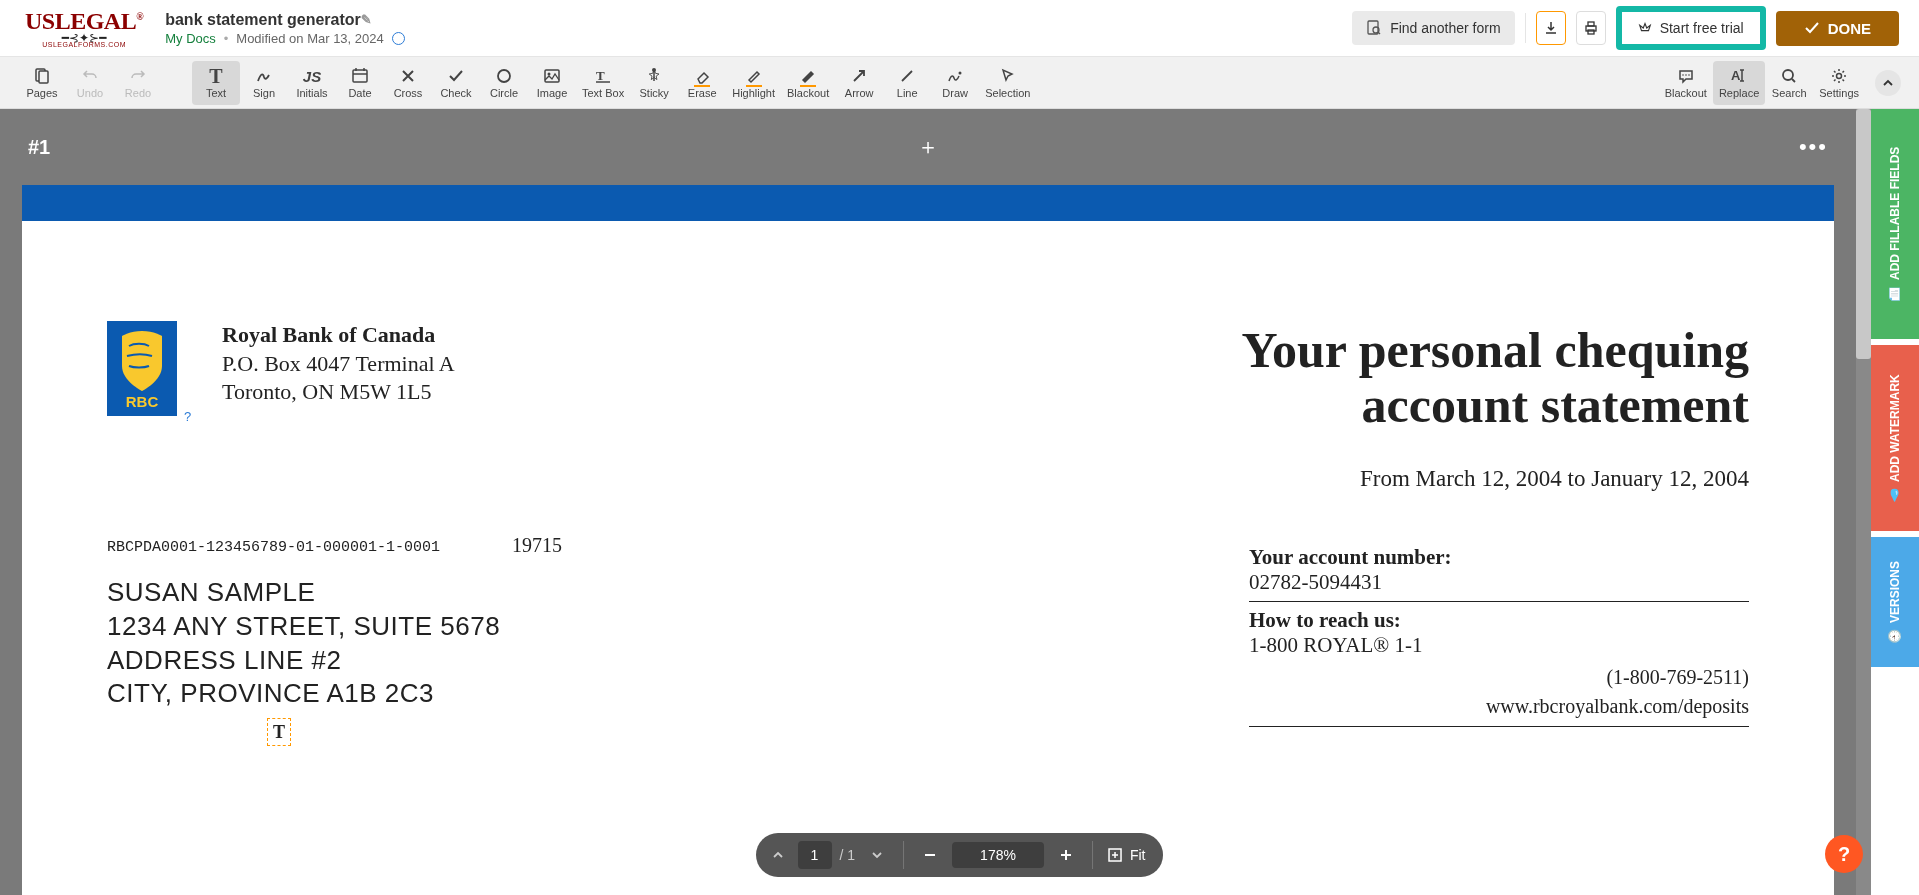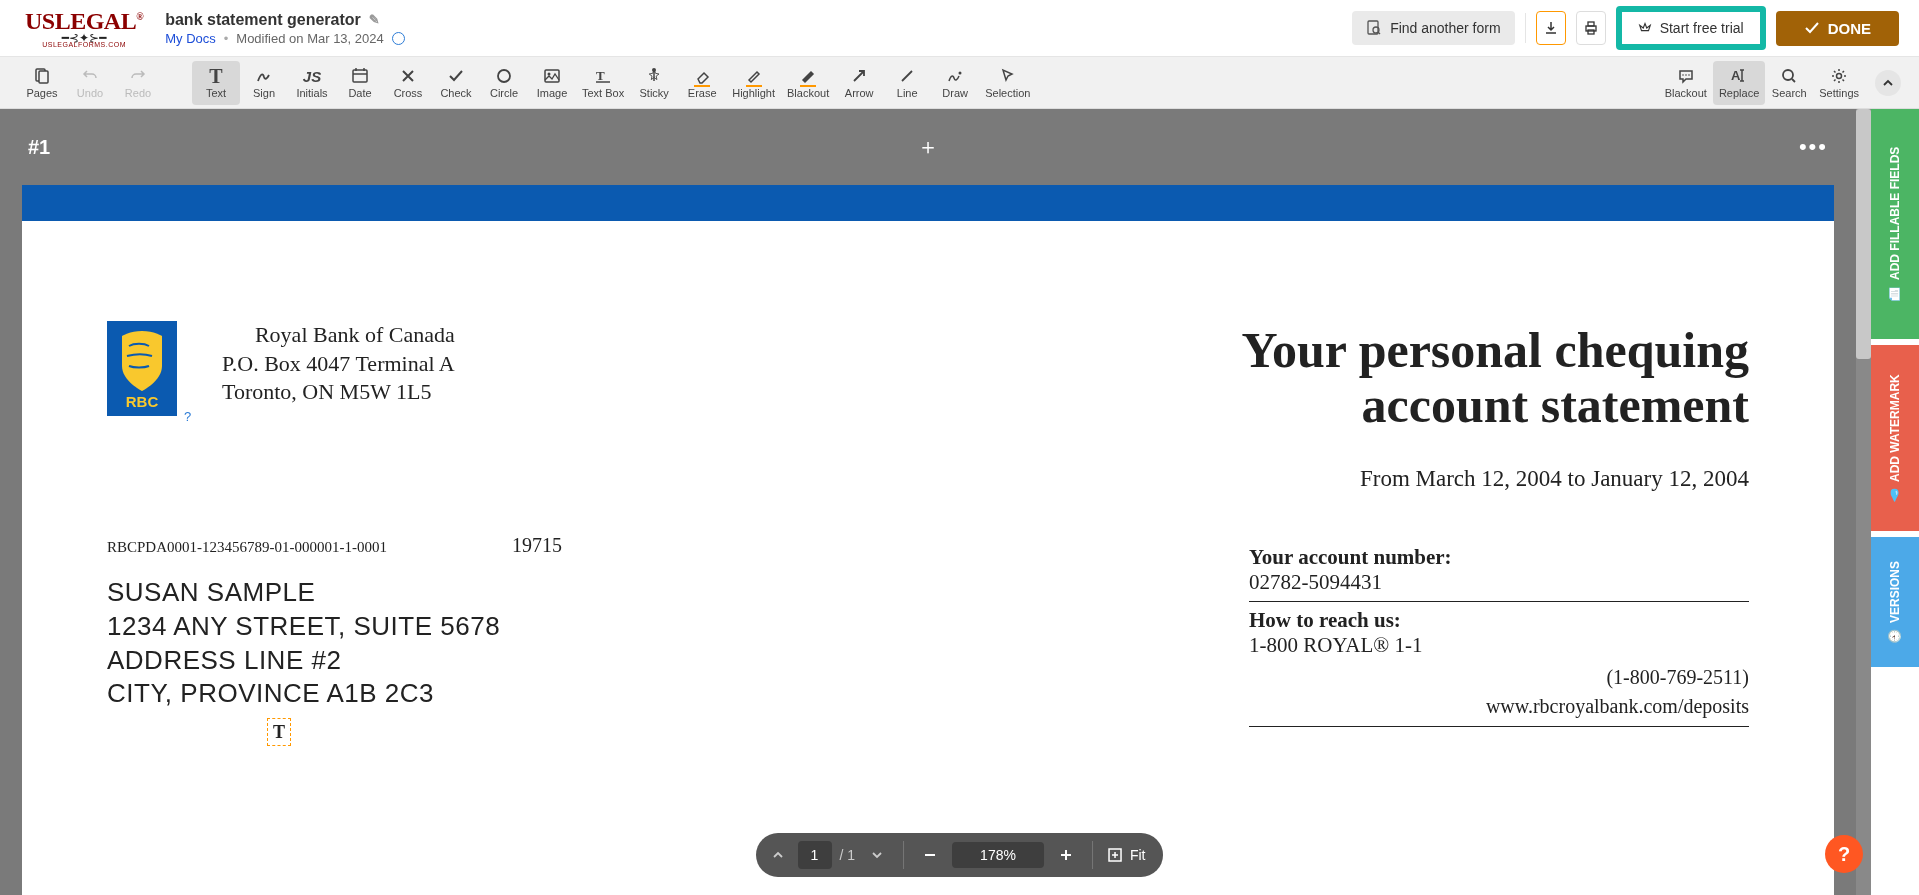--- a/index.html
+++ b/index.html
@@ -4,24 +4,24 @@
 <style>
 * { margin: 0; padding: 0; box-sizing: border-box; }
 body { font-family: -apple-system, BlinkMacSystemFont, "Segoe UI", Arial, sans-serif; background: #fff; overflow: hidden; width: 1919px; height: 895px; position: relative; }
 
 .header { display: flex; align-items: center; height: 57px; padding: 0 20px 0 25px; border-bottom: 1px solid #e5e5e5; }
 .logo { font-family: Georgia, serif; font-size: 24px; font-weight: bold; color: #8b0000; letter-spacing: -0.5px; position: relative; }
 .logo sup { font-size: 10px; color: #8b0000; }
 .logo-sub { font-size: 7px; color: #8b0000; letter-spacing: 0.5px; display:block; text-align:center; }
 .logo-wings { text-align: center; font-size: 12px; color: #222; line-height: 6px; }
 .title-area { margin-left: 22px; }
-.doc-title { font-size: 16px; font-weight: 600; color: #333; display: flex; align-items: center; gap: 8px; }
+.doc-title { font-size: 16px; font-weight: 600; color: #333; display: flex; align-items: center; }
 .edit-icon { color: #999; font-size: 13px; }
 .meta-row { font-size: 13px; color: #666; display: flex; align-items: center; gap: 8px; margin-top: 2px; }
-.my-docs { color: #1d4ed8; }
+.my-docs { color: #15803d; }
 .dot { color: #aaa; }
 .clock-icon { width:13px; height:13px; border:1.5px solid #2d7cd6; border-radius:50%; display:inline-block; position:relative; }
 
 .header-actions { margin-left: auto; display: flex; align-items: center; gap: 10px; }
 .btn-find { background: #eaeaea; border: none; border-radius: 4px; padding: 9px 14px; font-size: 14px; color: #333; display: flex; align-items: center; gap: 8px; cursor: pointer; }
 .btn-icon { width: 30px; height: 34px; border: 1px solid #ff9800; border-radius: 4px; background: #fff; display: flex; align-items: center; justify-content: center; cursor: pointer; color: #333; }
 .btn-icon.no-border { border-color: #ddd; }
 .btn-trial { background: #fff; border: 6px solid #14b8a6; border-radius: 4px; padding: 8px 16px; font-size: 14px; color: #333; display: flex; align-items: center; gap: 8px; cursor: pointer; }
 .btn-done { background: #a16207; border: none; border-radius: 4px; padding: 9px 28px; font-size: 15px; font-weight: 600; color: #fff; display: flex; align-items: center; gap: 8px; cursor: pointer; }
 .divider-v { width: 1px; height: 30px; background: #e5e5e5; }
@@ -49,27 +49,27 @@
 
 .doc-page { position: absolute; top: 76px; left: 22px; right: 37px; background: #fff; min-height: 1200px; }
 .doc-blue-band { height: 36px; background: #0b5ab0; }
 .doc-content { padding: 100px 85px 0 85px; position: relative; font-family: Georgia, serif; color: #222; }
 
 .rbc-logo { position: absolute; left: 85px; top: 100px; width: 70px; height: 95px; background: #0b5ab0; }
 .rbc-logo svg { width: 100%; height: 100%; }
 .rbc-q { position: absolute; left: 162px; top: 188px; color: #2d7cd6; font-size: 13px; font-family: Arial; }
 
 .bank-addr { position: absolute; left: 200px; top: 100px; font-size: 22px; line-height: 1.3; }
-.bank-addr .bname { font-weight: normal; text-align: right; }
+.bank-addr .bname { font-weight: bold; }
 
 .stmt-title { position: absolute; right: 85px; top: 102px; text-align: right; font-size: 50px; font-weight: bold; line-height: 1.1; }
 .stmt-title .line2 { display: block; }
 .stmt-period { position: absolute; right: 85px; top: 245px; font-size: 23px; }
 
-.doc-ref { position: absolute; left: 85px; top: 318px; font-size: 15px; font-family: Liberation Serif, serif; }
+.doc-ref { position: absolute; left: 85px; top: 318px; font-size: 15px; font-family: Liberation Mono, monospace; }
 .doc-code { position: absolute; left: 490px; top: 313px; font-size: 20px; font-family: Liberation Serif, serif; }
 
 .customer-block { position: absolute; left: 85px; top: 355px; font-size: 26px; line-height: 1.3; font-family: Arial; letter-spacing: 0.5px; }
 
 .acct-info { position: absolute; right: 85px; top: 318px; width: 500px; }
 .acct-row { display: flex; justify-content: space-between; font-size: 21px; padding: 6px 0; border-bottom: 1.5px solid #222; flex-direction: column; }
 .acct-row .albl { font-weight: bold; }
 .acct-sub { display: flex; justify-content: flex-end; font-size: 20px; padding: 3px 0; }
 
 .text-cursor { position: absolute; left: 245px; top: 497px; width: 24px; height: 28px; border: 1.5px dashed #ff9800; display: flex; align-items: center; justify-content: center; font-family: Georgia; font-size: 18px; font-weight: bold; }

